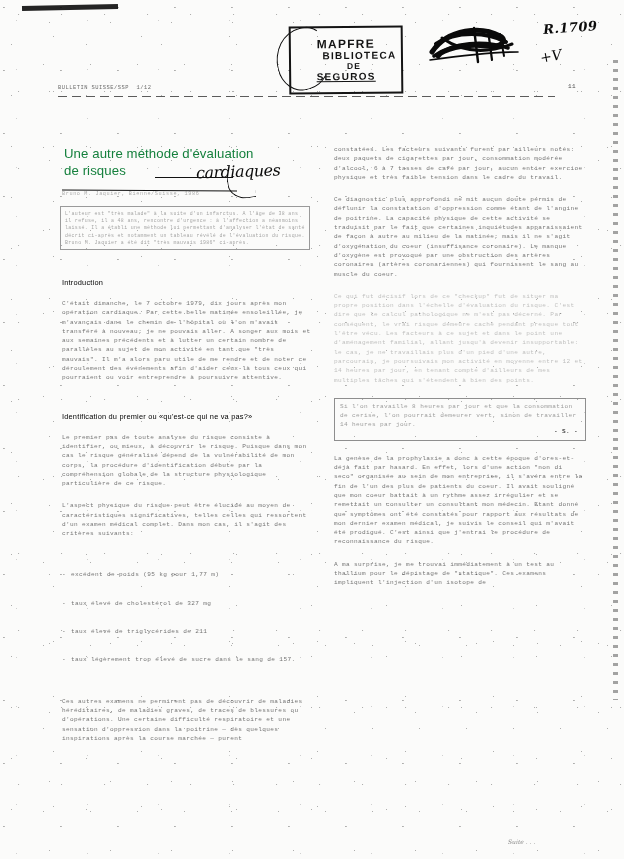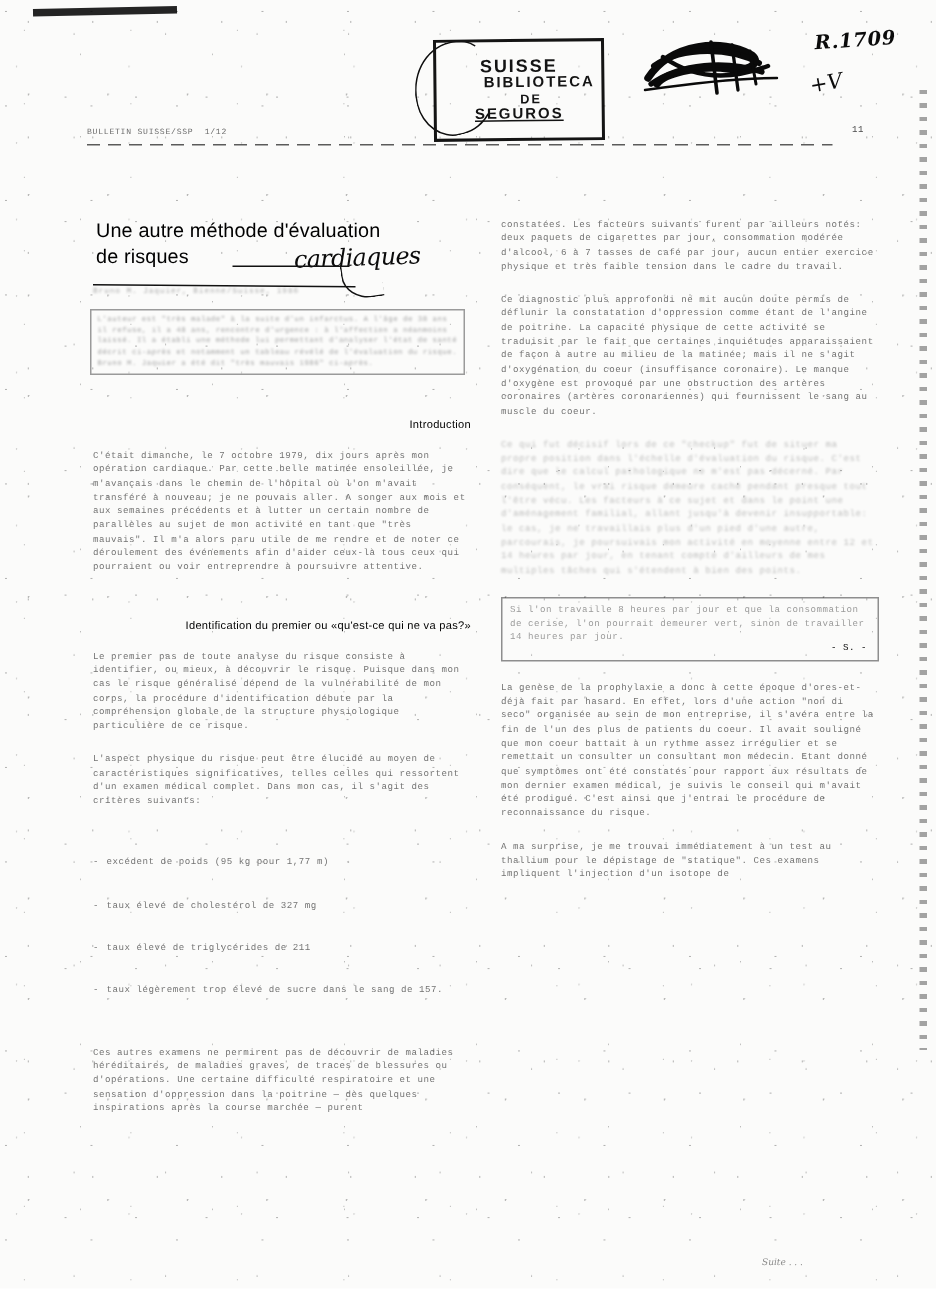--- a/index.html
+++ b/index.html
@@ -168,21 +168,21 @@
   #signature-scribble svg { display: block; }
 
   
   #doc-title {
     position: absolute;
     left: 64px; top: 145px;
     width: 250px;
     font-family: "Liberation Sans", sans-serif;
     font-size: 13.2px;
     line-height: 17px;
-    color: #000000;
+    color: #15803d;
     letter-spacing: .1px;
   }
   #title-handwritten {
     position: absolute;
     left: 196px; top: 162px;
     font-size: 16px;
     transform: rotate(-2deg);
     letter-spacing: -.5px;
   }
   #title-underline-1 {
@@ -234,21 +234,20 @@
   }
   #col-left  { left: 62px;  top: 278px; }
   #col-right { left: 334px; top: 145px; }
 
   .sec-head {
     font-family: "Liberation Sans", sans-serif;
     font-size: 7.4px;
     color: #151515;
     margin: 0 0 12px 0;
     letter-spacing: .2px;
-    text-align: right;
   }
   .para { margin: 0 0 13px 0; }
   .para:last-child { margin-bottom: 0; }
 
   ul.bullets { margin: 0 0 13px 0; padding: 0; list-style: none; }
   ul.bullets li {
     display: flex;
     gap: 5px;
     margin-bottom: .5px;
   }
@@ -286,21 +285,21 @@
 
   <div id="top-edge-artifact"></div>
   <div id="right-scan-band"></div>
 
   <div id="bulletin-ref" class="tx blur2">BULLETIN SUISSE/SSP  1/12</div>
   <div id="header-rule"></div>
   <div id="page-number" class="tx blur1">11</div>
 
   <div id="stamp-pen-loop"></div>
   <div id="library-stamp">
-    <div class="st st-1">SUISSE</div>
+    <div class="st st-1">MAPFRE</div>
     <div class="st st-2">BIBLIOTECA</div>
     <div class="st st-3">DE</div>
     <div class="st st-4">SEGUROS</div>
   </div>
 
   <div id="signature-scribble">
     <svg width="96" height="46" viewBox="0 0 96 46">
       <g fill="none" stroke="#0a0a0a" stroke-linecap="round">
         <path d="M4 30 C20 6, 54 4, 72 14 C80 18, 74 26, 58 24 C36 21, 14 28, 10 34" stroke-width="5"></path>
         <path d="M8 22 C28 8, 60 10, 78 20" stroke-width="4"></path>

